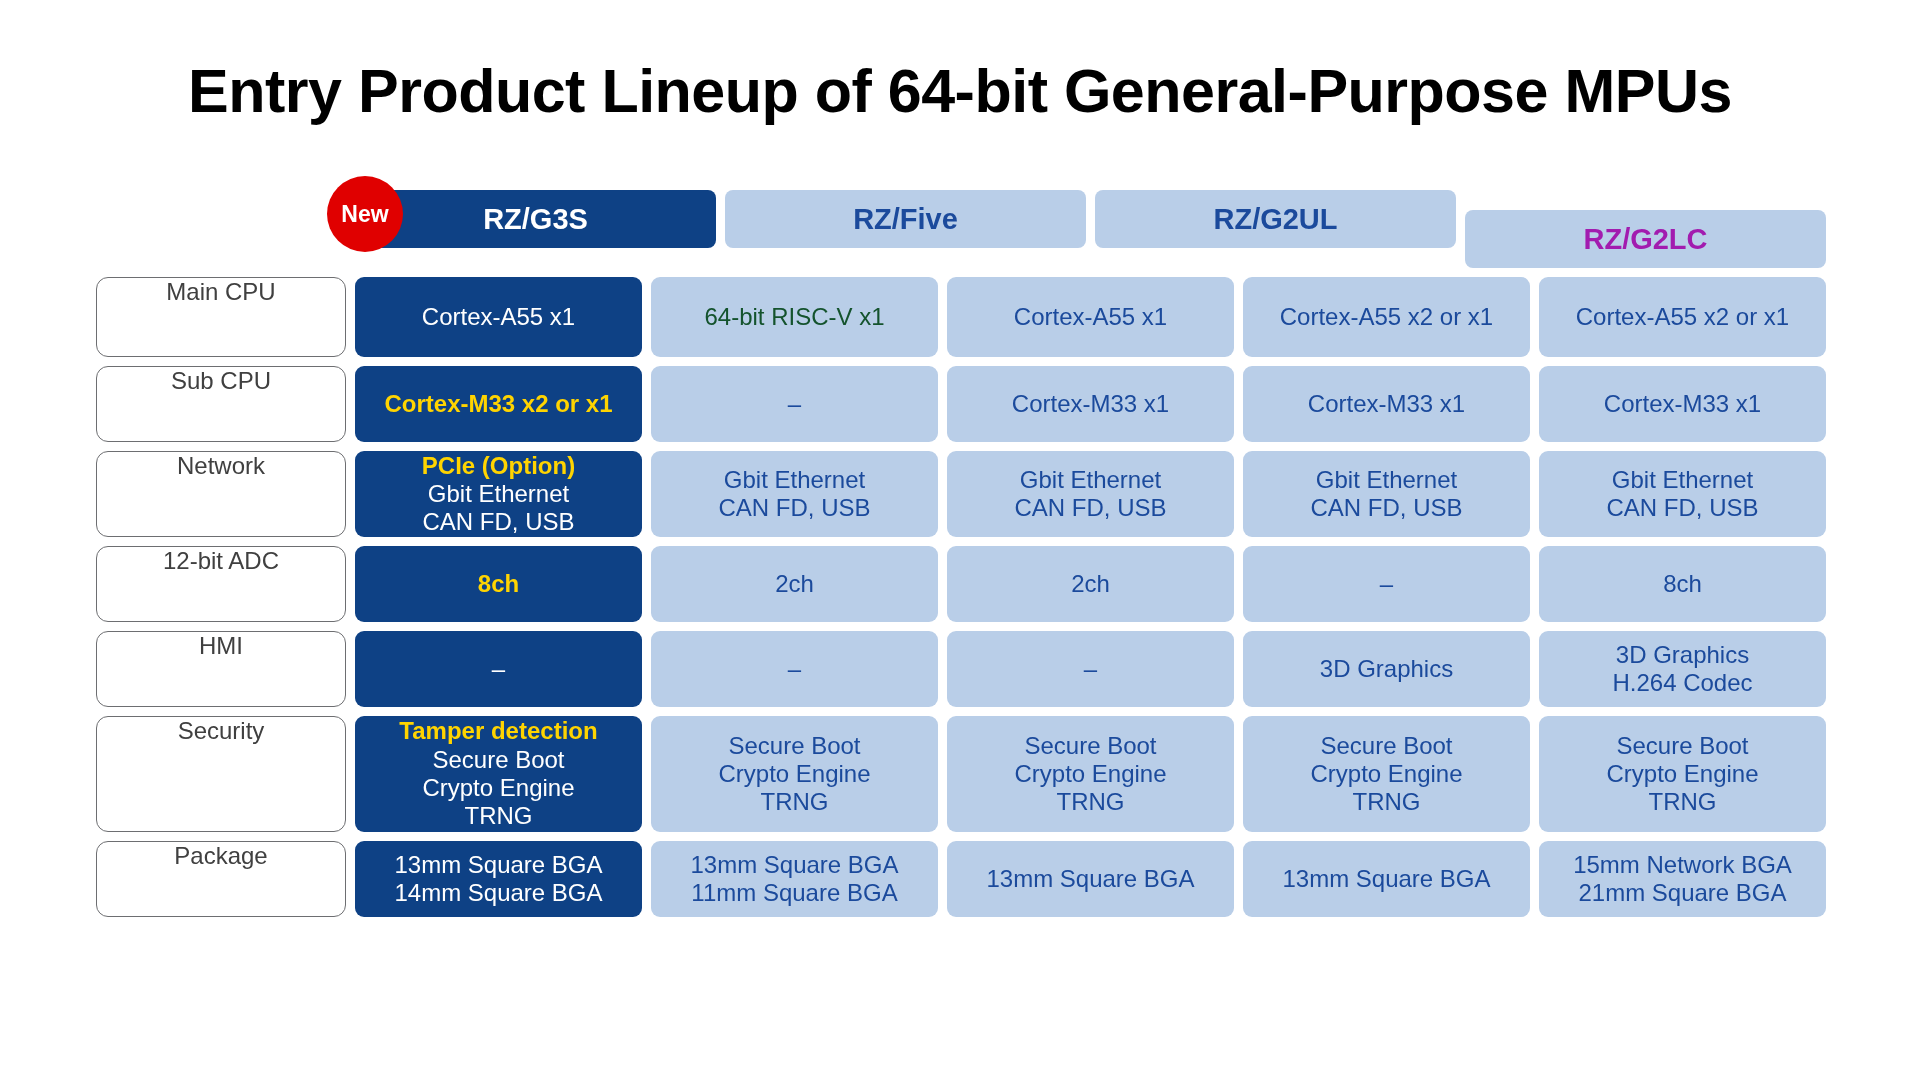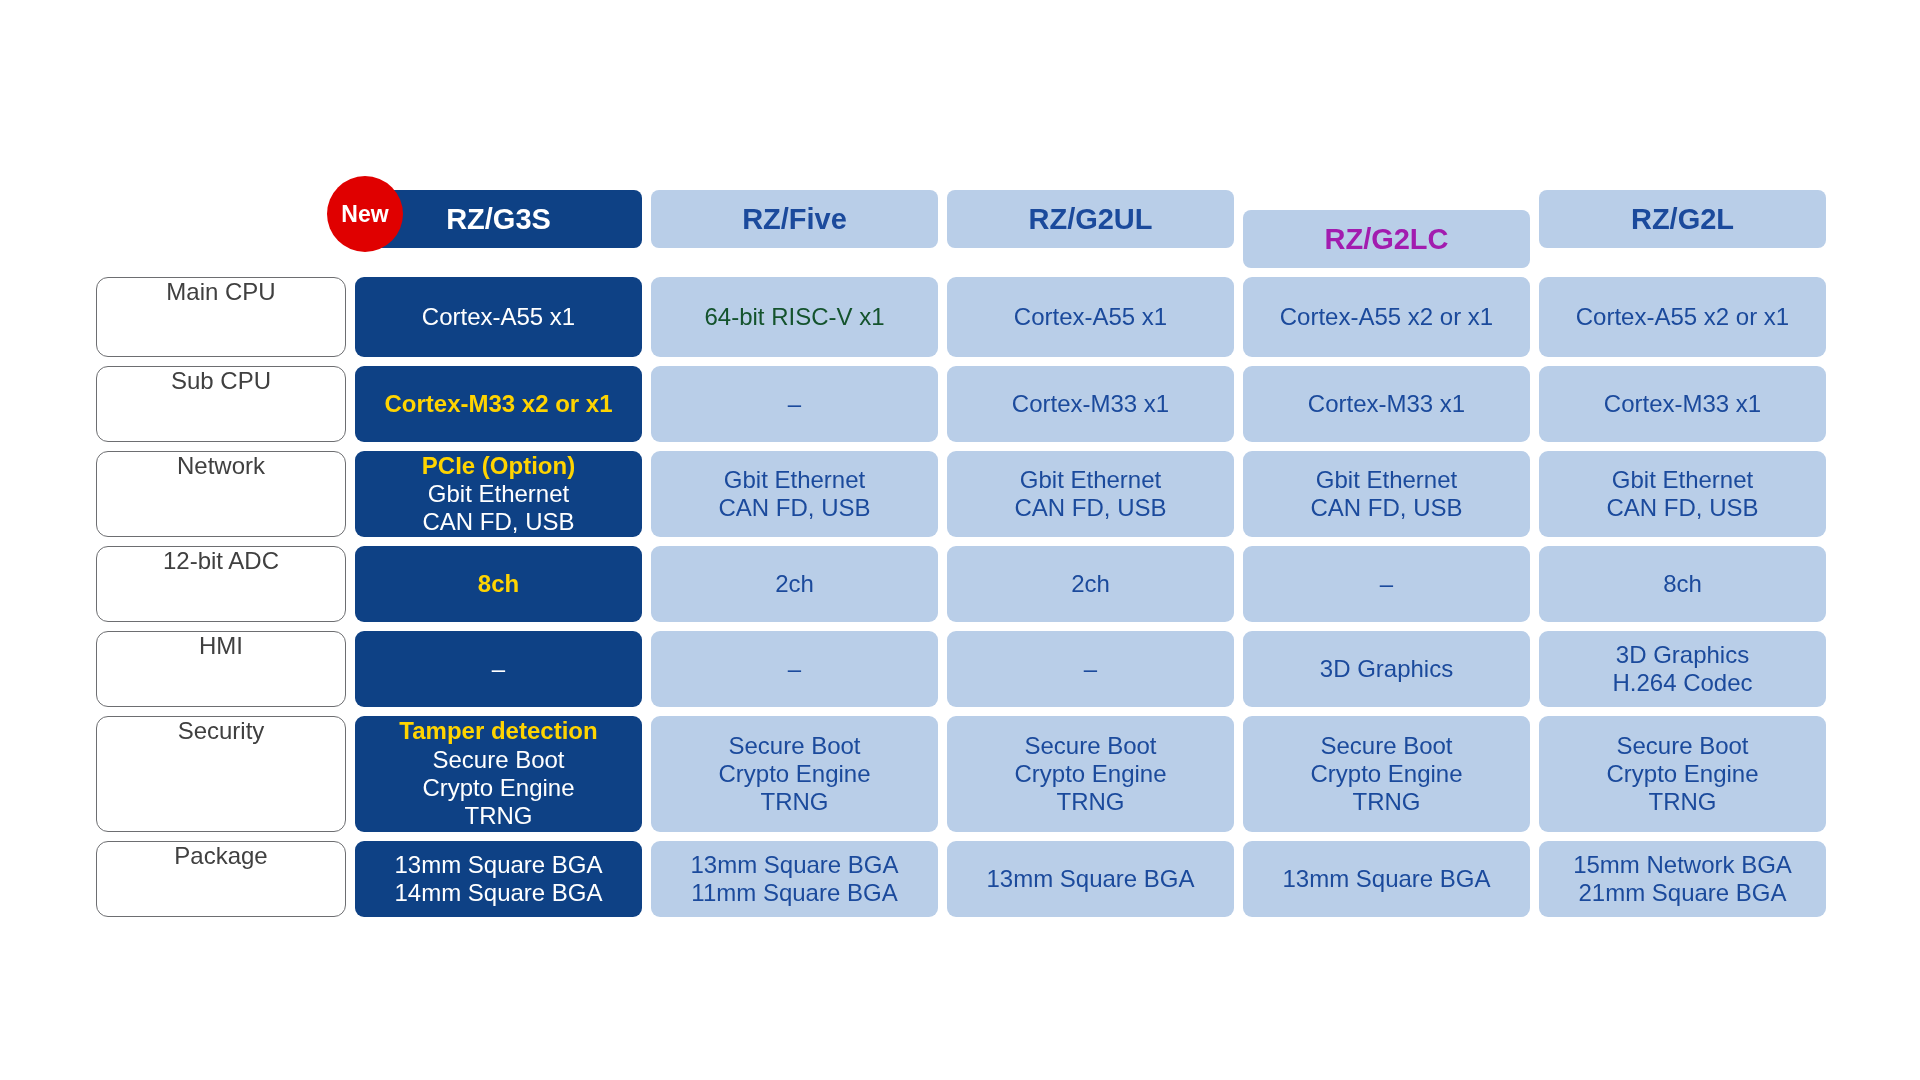--- a/index.html
+++ b/index.html
@@ -133,43 +133,41 @@
     font-size: 23px;
     font-weight: bold;
     z-index: 5;
   }
 </style>
 </head>
 <body>
 
 <div id="page">
 
+  <div id="title" style="color: rgb(0, 0, 0);">Entry Product Lineup of 64-bit General-Purpose MPUs</div>
 
   <div id="new-badge" style="background: rgb(224, 0, 0);">
     <span>New</span>
   </div>
 
   <div id="grid">
     <div class="row header-row">
       <div class="rowlabel-spacer"></div>
 
     <div class="cell dark" style="background: rgb(14, 65, 133);">
           <span>RZ/G3S</span>
         </div>
         <div class="cell light" style="background: rgb(185, 206, 232); color: rgb(27, 74, 156);">
           <span>RZ/Five</span>
         </div>
         <div class="cell light" style="background: rgb(185, 206, 232); color: rgb(27, 74, 156);">
           <span>RZ/G2UL</span>
         </div>
         <div class="cell light" style="background: rgb(185, 206, 232); color: #a21caf; margin-top: 20px;">
           <span>RZ/G2LC</span>
-        </div>
-        <div class="cell light" style="background: rgb(185, 206, 232); color: rgb(27, 74, 156);">
-          <span>RZ/G2L</span>
         </div>
       </div>
 
   <div class="row body-row h-main">
         <div class="rowlabel" style="border-color: rgb(109, 110, 113); color: rgb(64, 64, 64);">
           <span>Main CPU</span>
         </div>
         <div class="cell dark" style="background: rgb(14, 65, 133);">
           <div>
             <span class="ln">Cortex-A55 x1</span>

